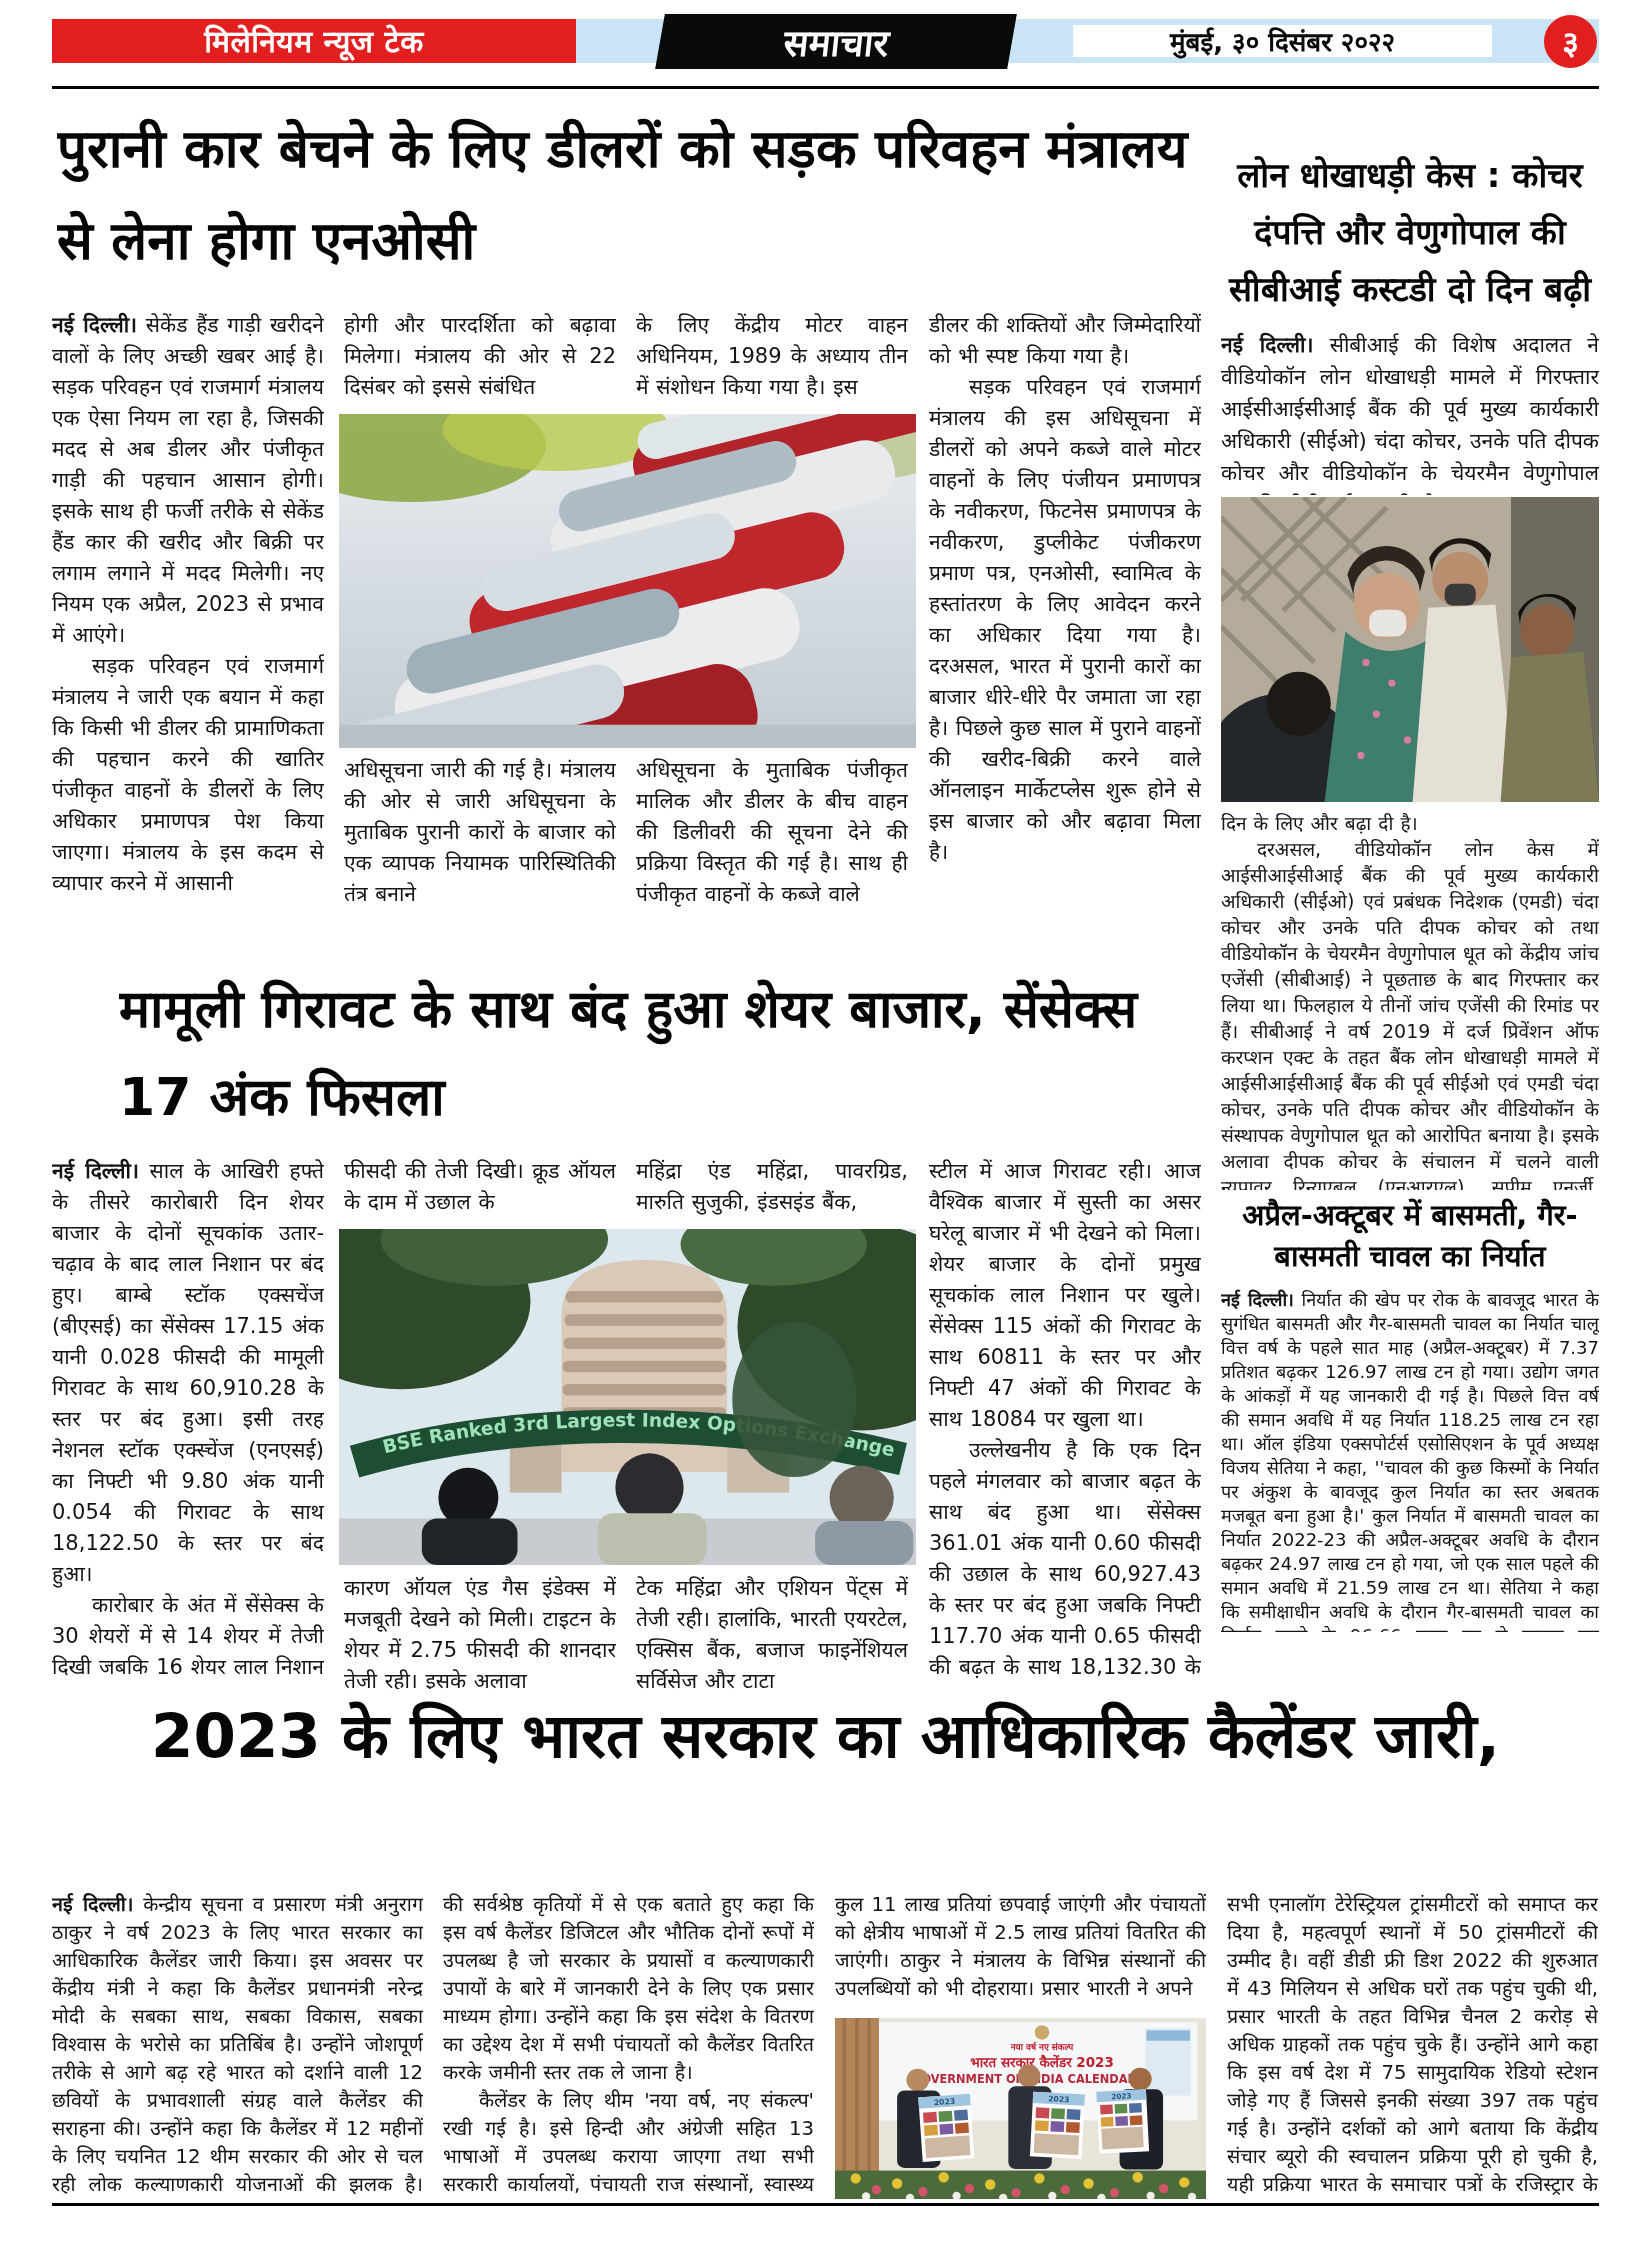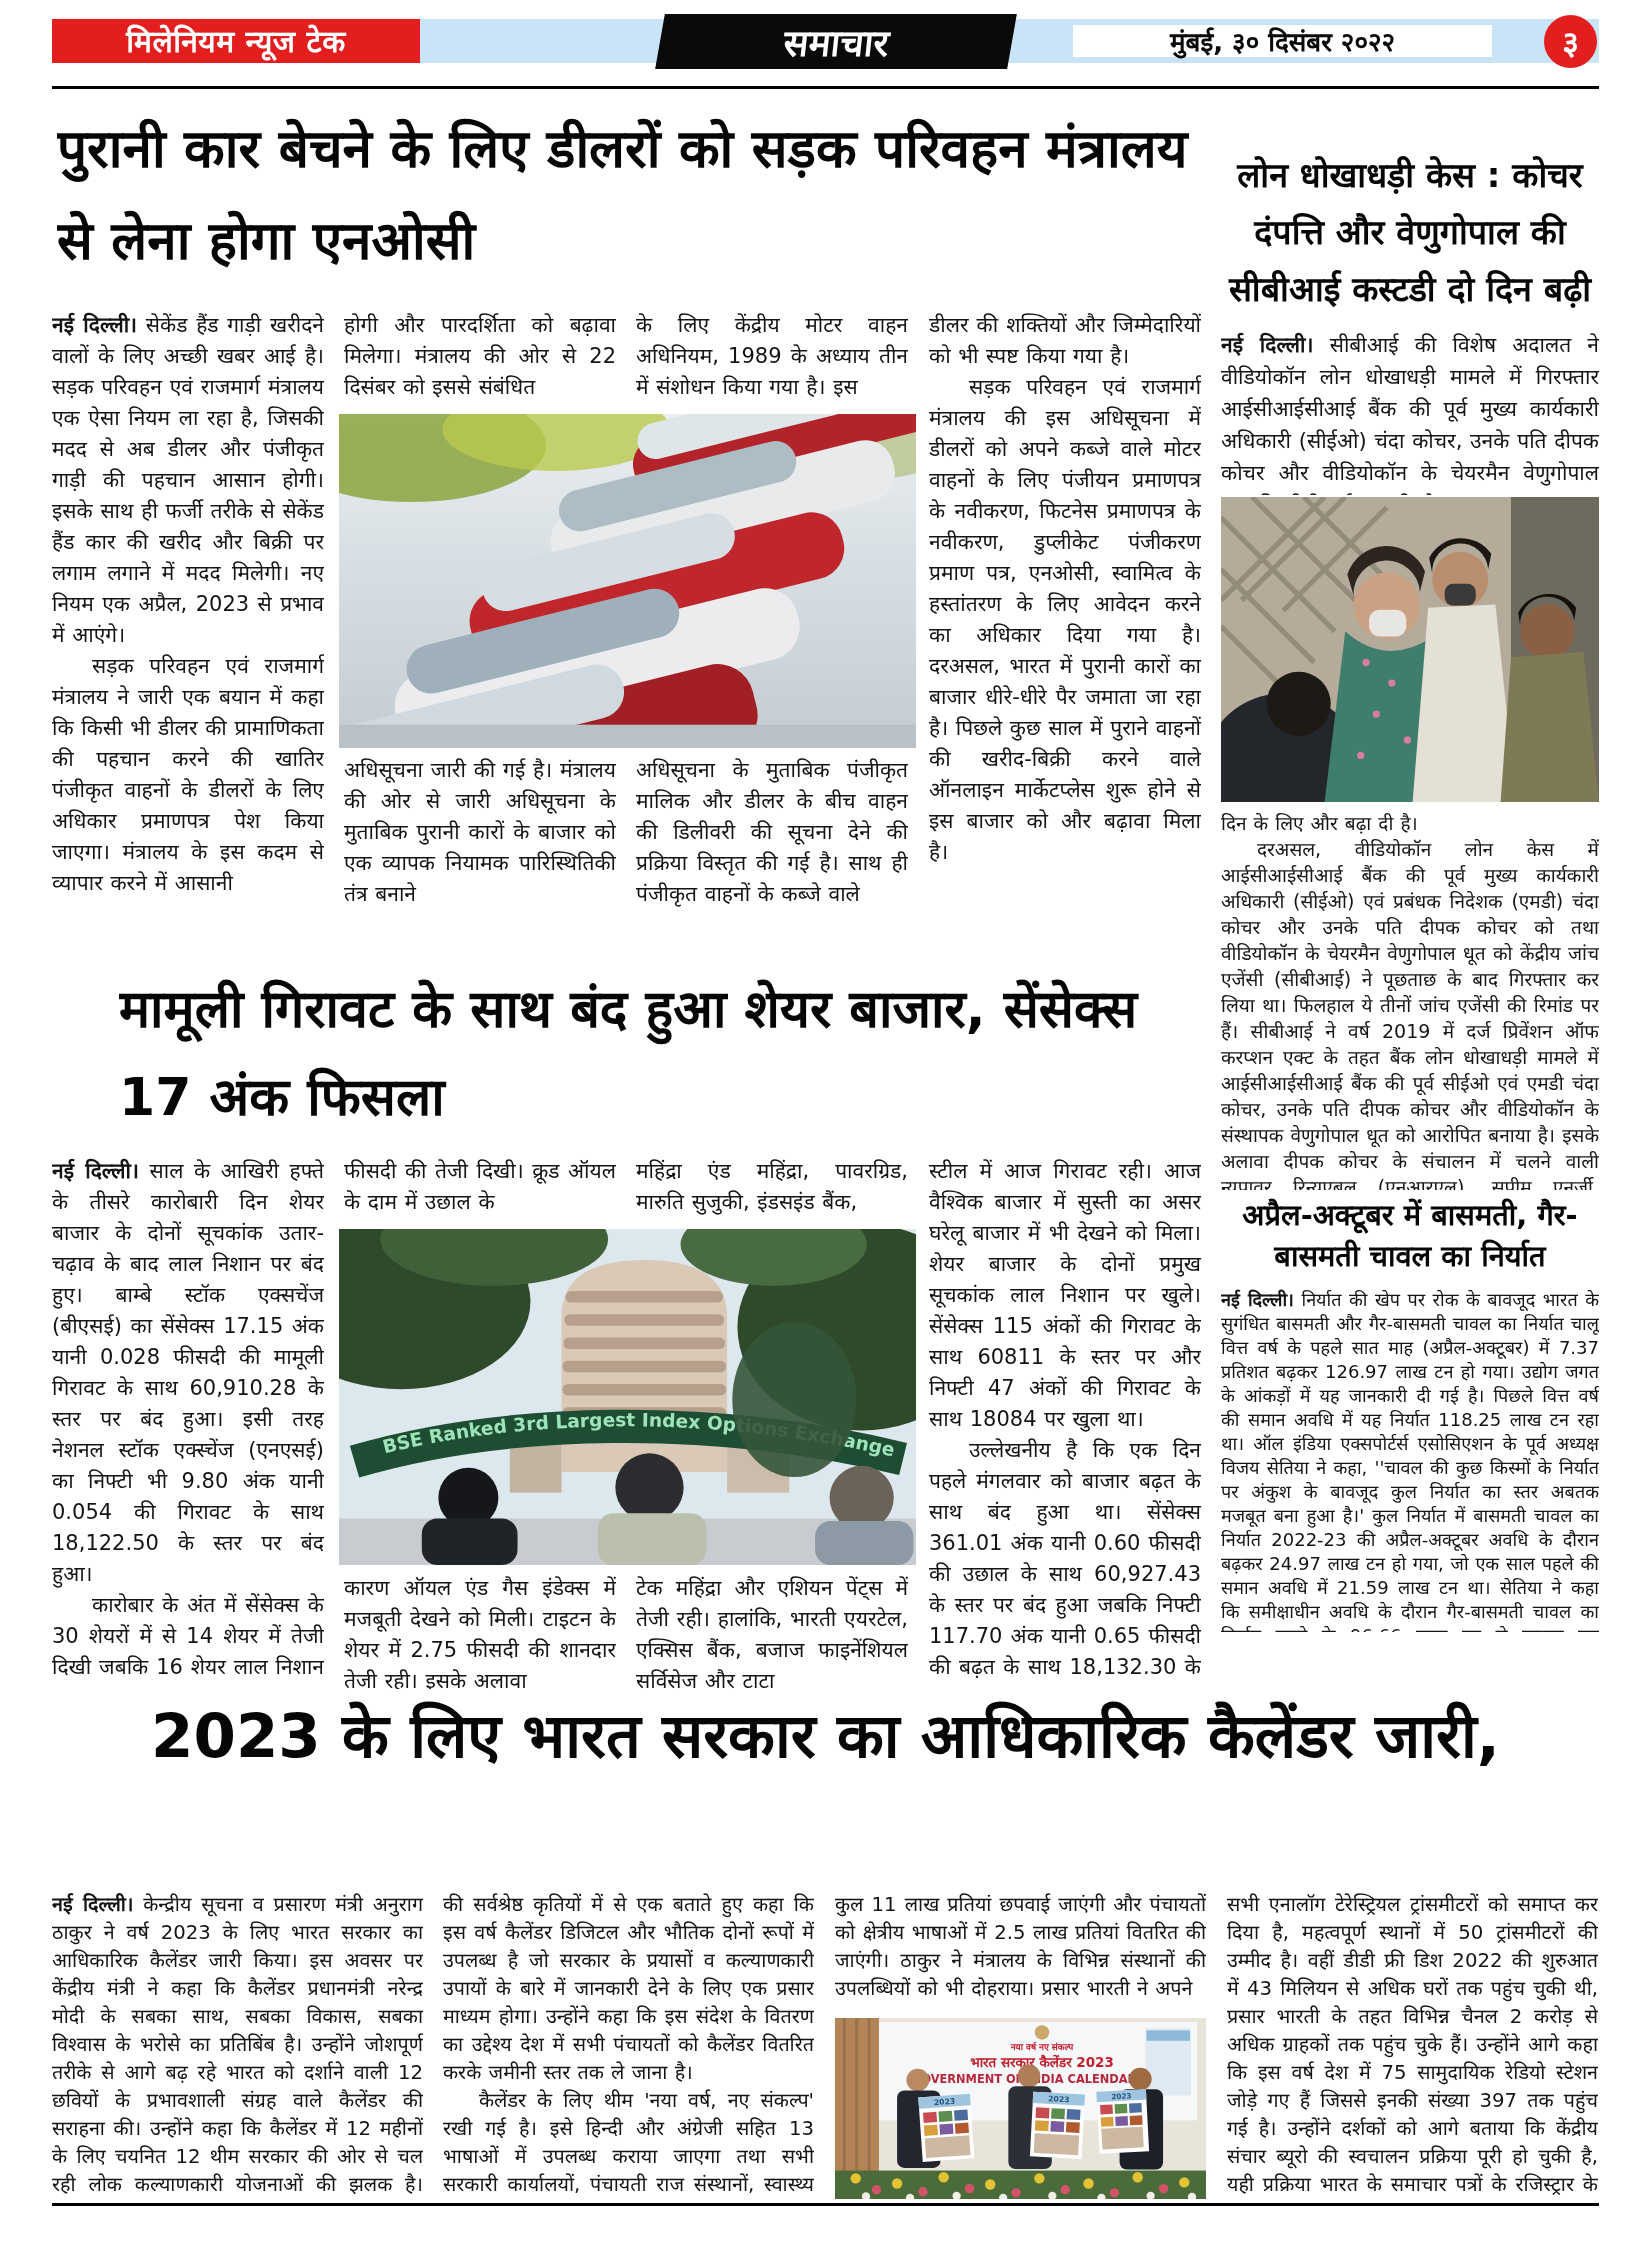--- a/index.html
+++ b/index.html
@@ -25,21 +25,21 @@
   .badge{background:#e31e1f;border-radius:50%;display:flex;align-items:center;justify-content:center;}
   .badge span{color:#fff;font-weight:800;font-size:32px;}
   .rule{background:#000;}
 </style>
 </head>
 <body>
 
 <div class="abs" style="left:0;top:0;width:1650px;height:2261px;">
 
   <div class="abs strip" style="left:52px;top:18.6px;width:1547px;height:44px;"></div>
-  <div class="abs brandbox" style="left:52px;top:18.6px;width:368px;height:44px;">
+  <div class="abs brandbox" style="left:52px;top:18.6px;width:524px;height:44px;">
     <span>मिलेनियम न्यूज टेक</span>
   </div>
   <div class="abs flag" style="left:660px;top:13.5px;width:352px;height:55px;">
     <span>समाचार</span>
   </div>
   <div class="abs datebox" style="left:1073px;top:25px;width:419px;height:32px;">
     <span>मुंबई, ३० दिसंबर २०२२</span>
   </div>
   <div class="abs badge" style="left:1544px;top:14.5px;width:53px;height:53px;">
     <span>३</span>

